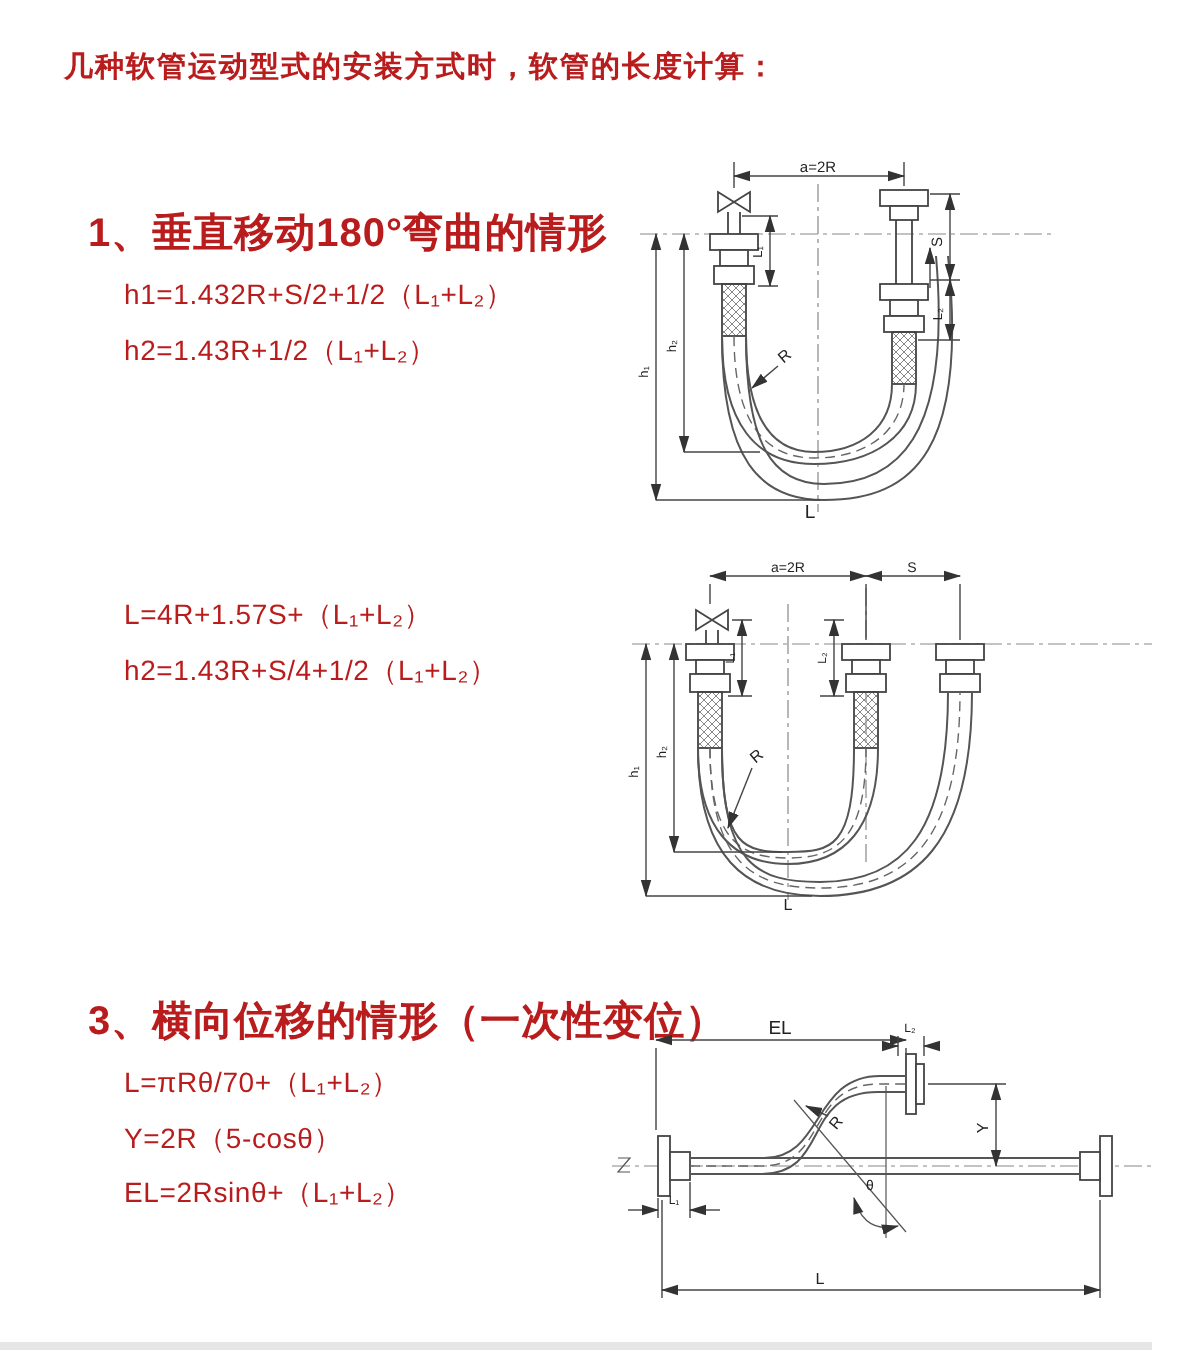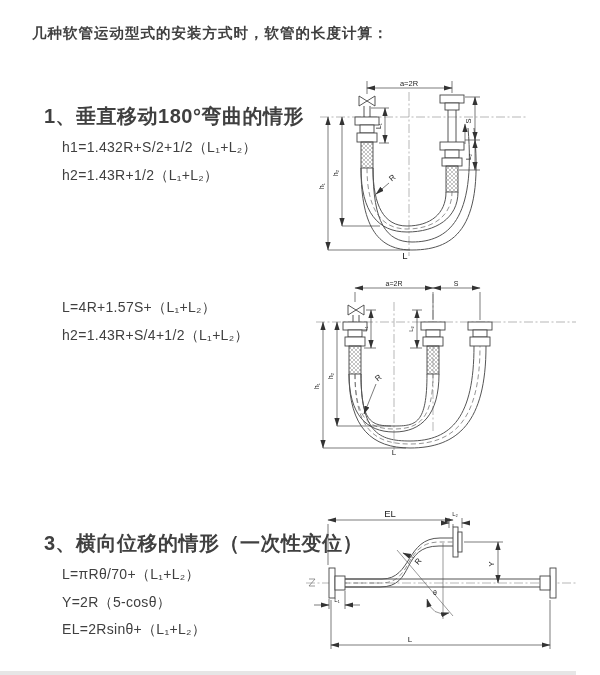--- a/index.html
+++ b/index.html
@@ -1,17 +1,17 @@
 <!DOCTYPE html>
 <html><head>
 <meta charset="utf-8">
 <style>
   html,body{margin:0;padding:0;background:#fff;}
   .page{position:relative;width:576px;height:675px;background:#ffffff;overflow:hidden;
-        font-family:"Liberation Sans","DejaVu Sans",sans-serif;color:#404040;}
+        font-family:"Liberation Sans","DejaVu Sans",sans-serif;color:#b91c1c;}
   .title{position:absolute;left:32px;top:24px;font-size:14.5px;font-weight:600;letter-spacing:1px;}
   .sec{position:absolute;left:44px;}
   .sec .heading{font-size:20px;font-weight:600;letter-spacing:.5px;margin:0 0 9px 0;}
   .sec .formula{font-size:14px;font-weight:500;letter-spacing:.3px;margin:0 0 9.5px 18px;}
   svg.diag{position:absolute;}
   svg .dl{stroke:#444;stroke-width:.9;fill:#fff;}
   svg .ln{stroke:#444;stroke-width:.9;fill:none;}
   svg .hose{stroke:#555;stroke-width:1;fill:none;}
   svg .hdash{stroke:#666;stroke-width:.7;fill:none;stroke-dasharray:5 3;}
   svg .cl{stroke:#888;stroke-width:.6;fill:none;stroke-dasharray:9 2.5 2 2.5;}
@@ -33,21 +33,21 @@
     <div class="heading">1、垂直移动180°弯曲的情形</div>
     <div class="formula">h1=1.432R+S/2+1/2（L₁+L₂）</div>
     <div class="formula">h2=1.43R+1/2（L₁+L₂）</div>
   </section>
 
   <section class="sec" style="top:299px;">
     <div class="formula">L=4R+1.57S+（L₁+L₂）</div>
     <div class="formula">h2=1.43R+S/4+1/2（L₁+L₂）</div>
   </section>
 
-  <section class="sec" style="top:530px;">
+  <section class="sec" style="top:497px;">
     <div class="heading">3、横向位移的情形（一次性变位）</div>
     <div class="formula">L=πRθ/70+（L₁+L₂）</div>
     <div class="formula">Y=2R（5-cosθ）</div>
     <div class="formula">EL=2Rsinθ+（L₁+L₂）</div>
   </section>
 
   <svg class="diag" style="left:308px;top:76px;" width="290" height="186" viewBox="0 0 290 186">
     <defs>
       <marker id="ma" orient="auto" markerUnits="userSpaceOnUse" markerWidth="9" markerHeight="8" refX="8" refY="3.5">
         <path d="M0,0.9 L8.6,3.5 L0,6.1 Z" fill="#333"></path>

